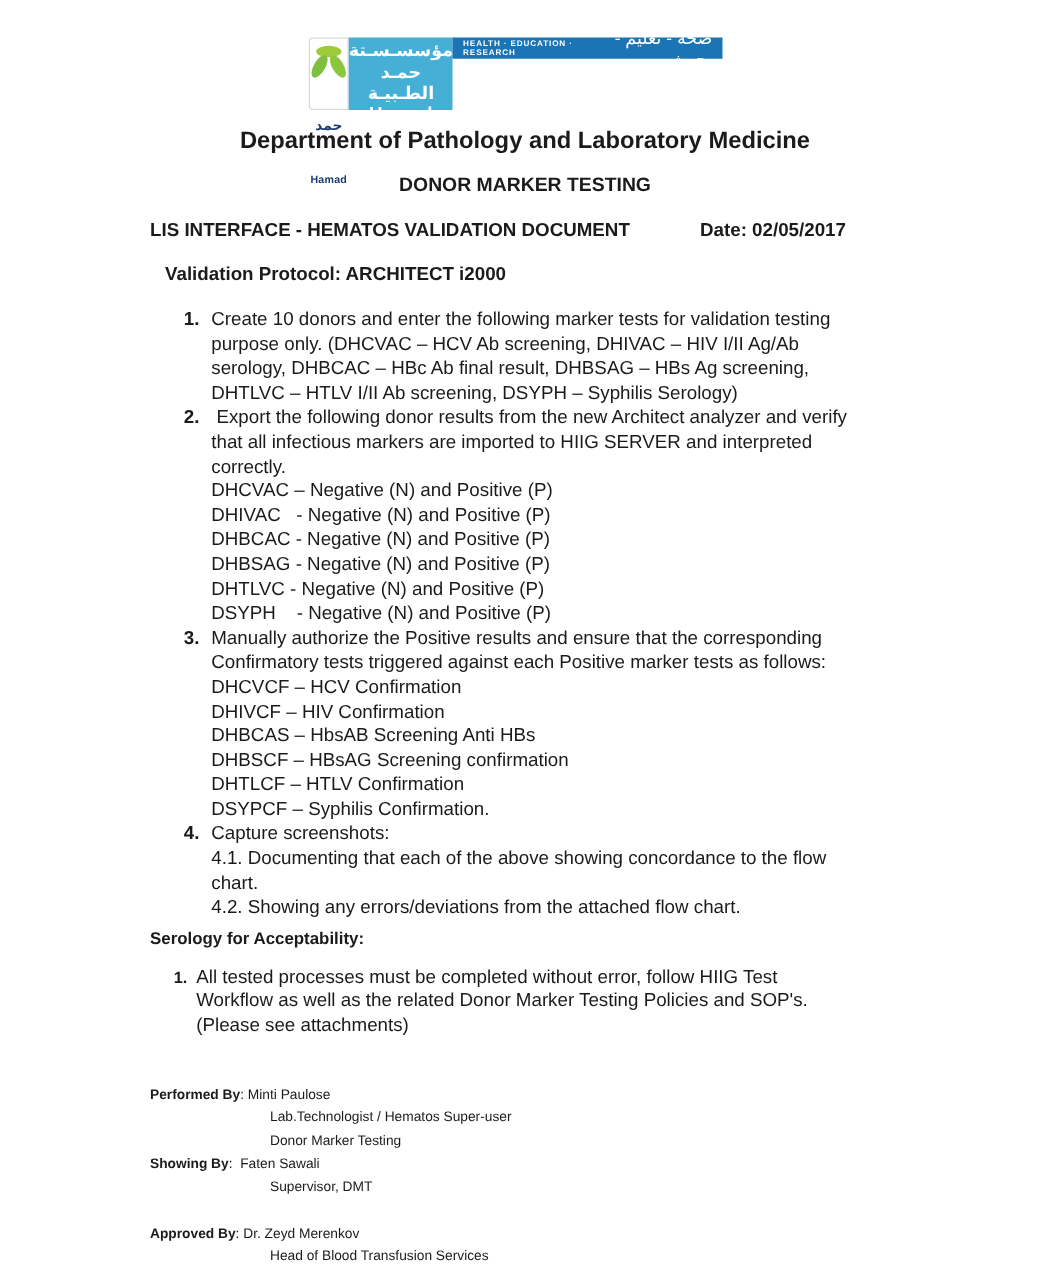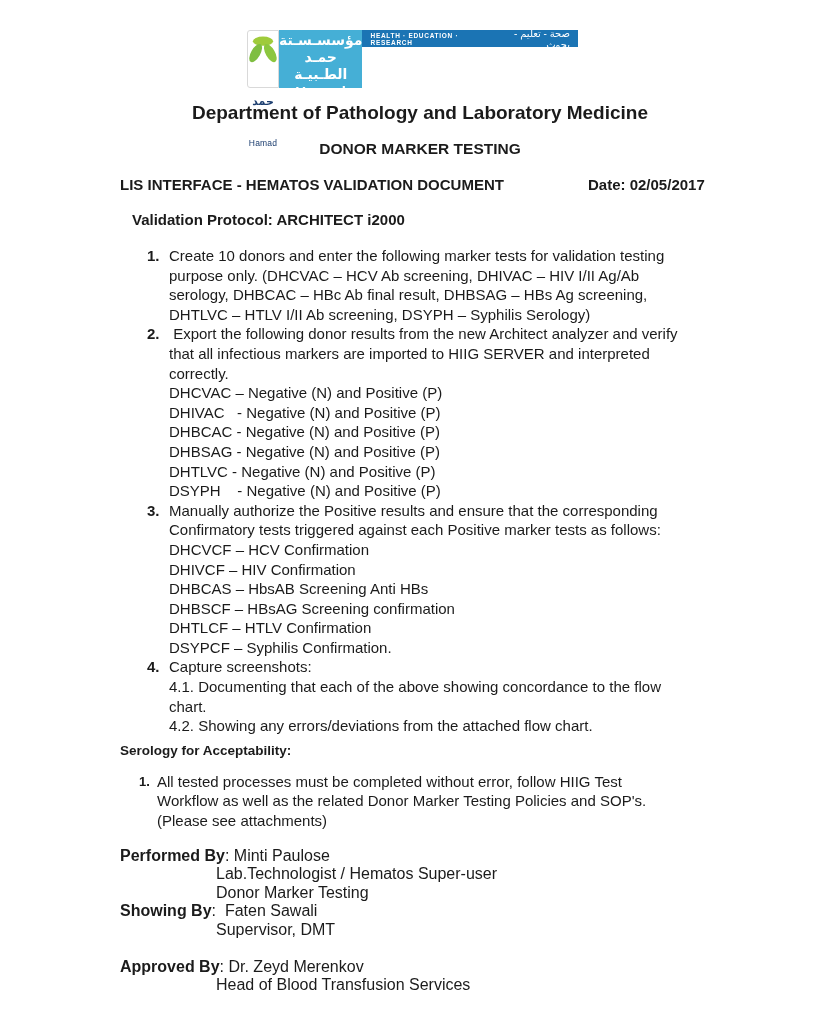--- a/index.html
+++ b/index.html
@@ -8,47 +8,47 @@
     font-family:"Liberation Sans","DejaVu Sans",sans-serif;color:#1b1b1b;
   }
   
   .logo{position:absolute;top:30px;left:247px;width:331px;height:58px;display:flex;}
   .logo-box{
     width:32px;height:58px;background:#ffffff;border:1px solid #d9d9d9;box-sizing:border-box;
     display:flex;flex-direction:column;align-items:center;padding-top:1px;border-radius:3px 0 0 3px;gap:32px;
   }
   .logo-box svg{display:block;}
   .logo-box-ar{color:#1a3c6e;font-weight:bold;font-size:11px;line-height:9px;}
-  .logo-box-en{color:#1a3c6e;font-weight:normal;font-size:8.5px;line-height:10px;letter-spacing:0.2px;}
+  .logo-box-en{color:#1a3c6e;font-weight:bold;font-size:8.5px;line-height:10px;letter-spacing:0.2px;}
   .logo-band{flex:1;display:flex;flex-direction:row;}
   .band-main{background:#45afd6;flex:1;color:#ffffff;text-align:center;padding-top:2px;}
   .band-ar{font-size:14px;font-weight:bold;line-height:17px;direction:rtl;}
   .band-en{font-size:15px;font-weight:bold;line-height:17px;letter-spacing:0.2px;}
   .band-bar{
     background:#1b74b4;height:17px;display:flex;justify-content:space-between;align-items:center;
     padding:0 8px;color:#ffffff;
   }
   .bar-en{font-size:6.5px;font-weight:bold;letter-spacing:0.7px;}
-  .bar-ar{font-size:10px;direction:rtl;}
+  .bar-ar{font-size:14px;direction:rtl;}
   
   .content{position:absolute;left:120px;top:104px;width:600px;}
   .h-dept{text-align:center;font-weight:bold;font-size:19px;line-height:18px;}
   .h-donor{text-align:center;font-weight:bold;font-size:15.5px;line-height:18px;margin-top:18px;}
   .lis-row{position:relative;margin-top:18px;font-weight:bold;font-size:15px;line-height:18px;}
-  .lis-date{position:absolute;left:468px;top:0;}
+  .lis-date{position:absolute;left:440px;top:0;}
   .h-protocol{margin-top:17px;font-weight:bold;font-size:15px;line-height:18px;margin-left:12px;}
   .steps{margin-top:17px;font-size:15px;line-height:19.6px;}
   .step{display:flex;align-items:flex-start;}
   .step-num{font-weight:bold;margin-left:27px;min-width:22px;white-space:pre;}
   .step-text{white-space:pre;}
   .criteria-h{margin-top:6px;font-weight:bold;font-size:13.5px;line-height:17px;}
   .crit-item{display:flex;align-items:flex-start;margin-top:13px;font-size:15px;line-height:19.6px;}
   .crit-num{font-weight:bold;margin-left:19px;min-width:18px;font-size:13px;line-height:19.6px;white-space:pre;}
   .crit-text{white-space:pre;}
-  .sigs{margin-top:16px;font-size:16px;line-height:18.6px;}
+  .sigs{margin-top:36px;font-size:11px;line-height:18.6px;}
   .sig-label{font-weight:bold;}
   .sig-name{white-space:pre;}
   .sig-sub{padding-left:96px;white-space:pre;}
   .sig-gap{height:18px;}
 </style>
 </head>
 <body>
 
 <div class="page">
 

